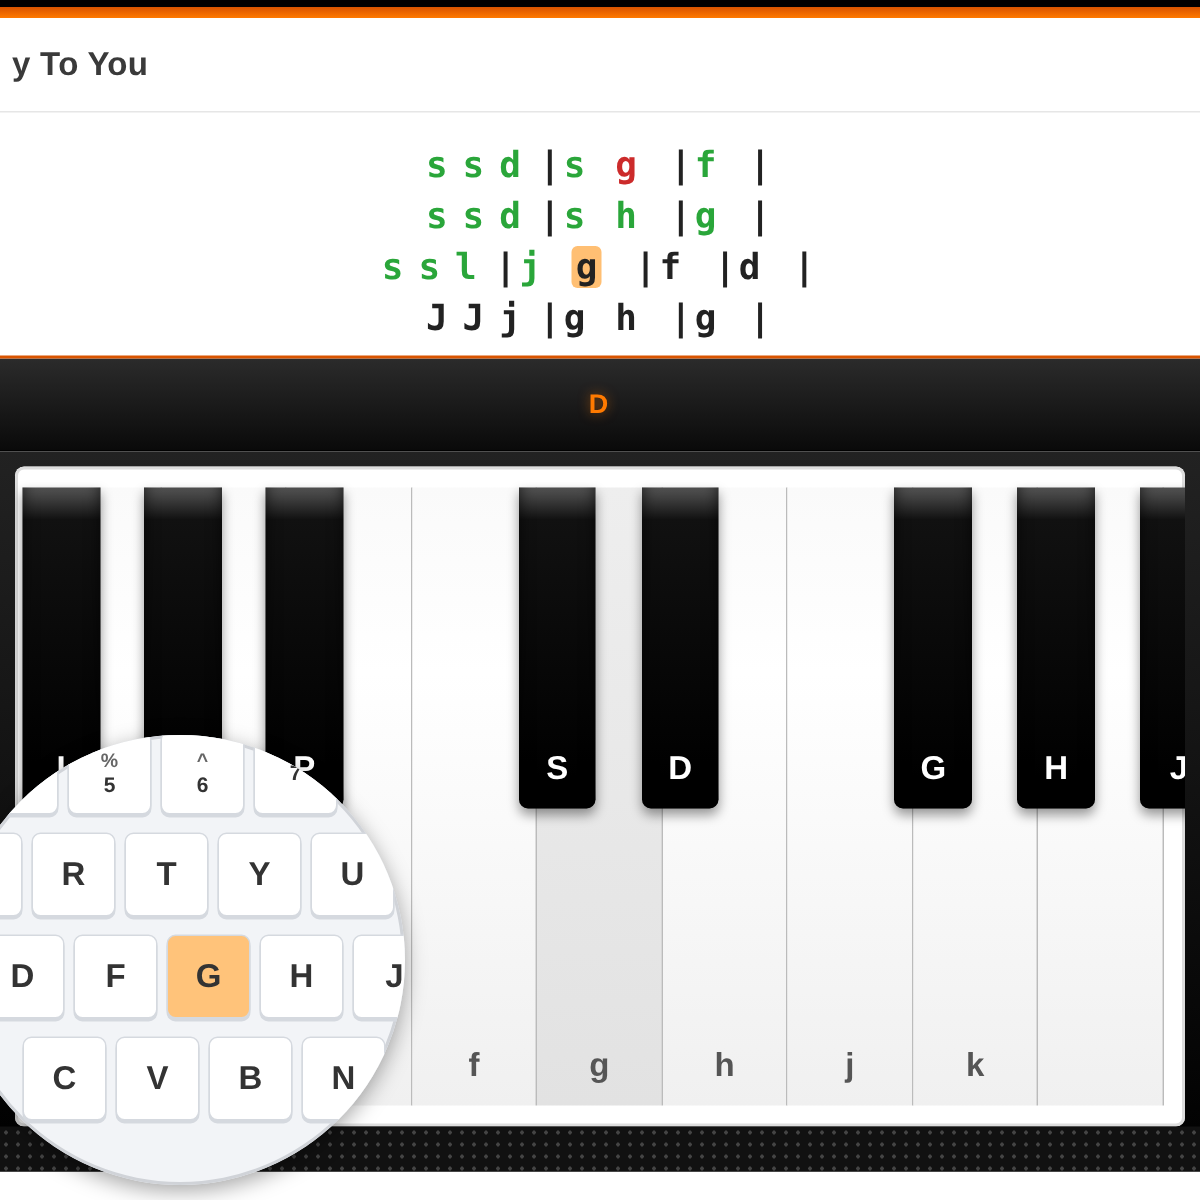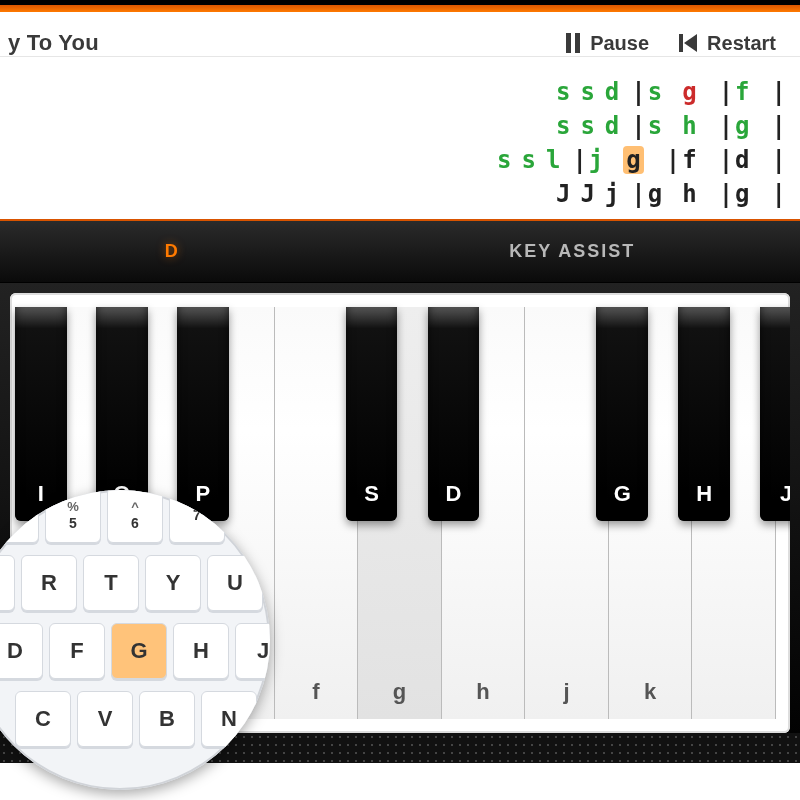--- a/index.html
+++ b/index.html
@@ -6,42 +6,42 @@
   html, body { width: 800px; height: 800px; font-family: Arial, Helvetica, sans-serif; overflow: hidden; background: #fff; }
   .page {
     width: 800px; height: 800px; position: relative; background: #fff;
   }
   .topbar {
     height: 12px;
     background: linear-gradient(#000 0%, #000 40%, #d95400 40%, #ff7a00 100%);
   }
   .header {
     display: flex; align-items: center; justify-content: space-between;
-    padding: 18px 24px 0 8px;
+    padding: 18px 24px 18px 8px;
     border-bottom: 1px solid #e6e6e6;
   }
   .song-title {
     font-size: 22px; font-weight: 800; color: #3a3a3a; letter-spacing: .2px;
   }
   .controls { display: flex; gap: 30px; align-items: center; }
   .ctrl-btn {
     display: inline-flex; align-items: center; gap: 10px;
     font-size: 20px; font-weight: 800; color: #3a3a3a; cursor: pointer;
     user-select: none;
   }
   .pause-icon { display: inline-flex; gap: 4px; }
   .pause-icon span { display:block; width:5px; height:20px; background:#3a3a3a; }
   .restart-icon { display:inline-block; position:relative; width:18px; height:18px; }
   .restart-icon::before { content:""; position:absolute; left:0; top:0; width:4px; height:18px; background:#3a3a3a; }
   .restart-icon::after  { content:""; position:absolute; left:5px; top:0;
     width:0; height:0; border-top:9px solid transparent; border-bottom:9px solid transparent;
     border-right:13px solid #3a3a3a; }
   
   .score {
-    text-align: right; padding: 18px 12px 8px;
+    text-align: center; padding: 18px 12px 8px;
     font-family: ui-monospace, Menlo, Consolas, monospace;
     font-size: 24px; line-height: 34px; font-weight: 700;
   }
   .score .row { white-space: nowrap; }
   .score .t-green { color: #2aa63a; }
   .score .t-red { color: #cc2b2b; }
   .score .t-black { color: #222; }
   .score .t-hl { color:#222; background:#ffbf73; border-radius:4px; padding:0 3px; }
   .score .bar { color:#222; padding:0 2px; }
   .score .gap { display:inline-block; width:10px; }
@@ -122,45 +122,31 @@
   .kb-key.hl { background:#ffc37a; }
 </style>
 </head>
 <body>
 
 <div class="page">
   <div class="topbar"></div>
 
   <div class="header">
     <div class="song-title">y To You</div>
-    <div class="controls">
-      <div class="ctrl-btn">
-        <span class="pause-icon">
-            <span></span>
-            <span></span>
-          </span>
-        <span>Pause</span>
-      </div>
-      <div class="ctrl-btn">
-        <span class="restart-icon"></span>
-        <span>Restart</span>
-      </div>
-    </div>
   </div>
 
   <div class="score" id="score">
       <div class="row"><span class="t-green">s</span><span class="gap"></span><span class="t-green">s</span><span class="gap"></span><span class="t-green">d</span><span class="gap"></span><span class="bar">|</span><span class="t-green">s</span><span class="gap"></span><span class="gap"></span><span class="t-red">g</span><span class="gap"></span><span class="gap"></span><span class="bar">|</span><span class="t-green">f</span><span class="gap"></span><span class="gap"></span><span class="bar">|</span></div>
       <div class="row"><span class="t-green">s</span><span class="gap"></span><span class="t-green">s</span><span class="gap"></span><span class="t-green">d</span><span class="gap"></span><span class="bar">|</span><span class="t-green">s</span><span class="gap"></span><span class="gap"></span><span class="t-green">h</span><span class="gap"></span><span class="gap"></span><span class="bar">|</span><span class="t-green">g</span><span class="gap"></span><span class="gap"></span><span class="bar">|</span></div>
       <div class="row"><span class="t-green">s</span><span class="gap"></span><span class="t-green">s</span><span class="gap"></span><span class="t-green">l</span><span class="gap"></span><span class="bar">|</span><span class="t-green">j</span><span class="gap"></span><span class="gap"></span><span class="t-hl">g</span><span class="gap"></span><span class="gap"></span><span class="bar">|</span><span class="t-black">f</span><span class="gap"></span><span class="gap"></span><span class="bar">|</span><span class="t-black">d</span><span class="gap"></span><span class="gap"></span><span class="bar">|</span></div>
       <div class="row"><span class="t-black">J</span><span class="gap"></span><span class="t-black">J</span><span class="gap"></span><span class="t-black">j</span><span class="gap"></span><span class="bar">|</span><span class="t-black">g</span><span class="gap"></span><span class="gap"></span><span class="t-black">h</span><span class="gap"></span><span class="gap"></span><span class="bar">|</span><span class="t-black">g</span><span class="gap"></span><span class="gap"></span><span class="bar">|</span></div>
     </div>
 
   <div class="menubar">
     <div class="tab active">D</div>
-    <div class="tab">KEY ASSIST</div>
   </div>
 
   <div class="piano-shell">
     <div class="piano-border">
       <div class="keyboard">
         <div class="keys" id="keys">
             <div class="white-key" style="left: 0%; width: 11.1111%;"></div>
             <div class="white-key" style="left: 11.1111%; width: 11.1111%;">s</div>
             <div class="white-key" style="left: 22.2222%; width: 11.1111%;">d</div>
             <div class="white-key" style="left: 33.3333%; width: 11.1111%;">f</div>

